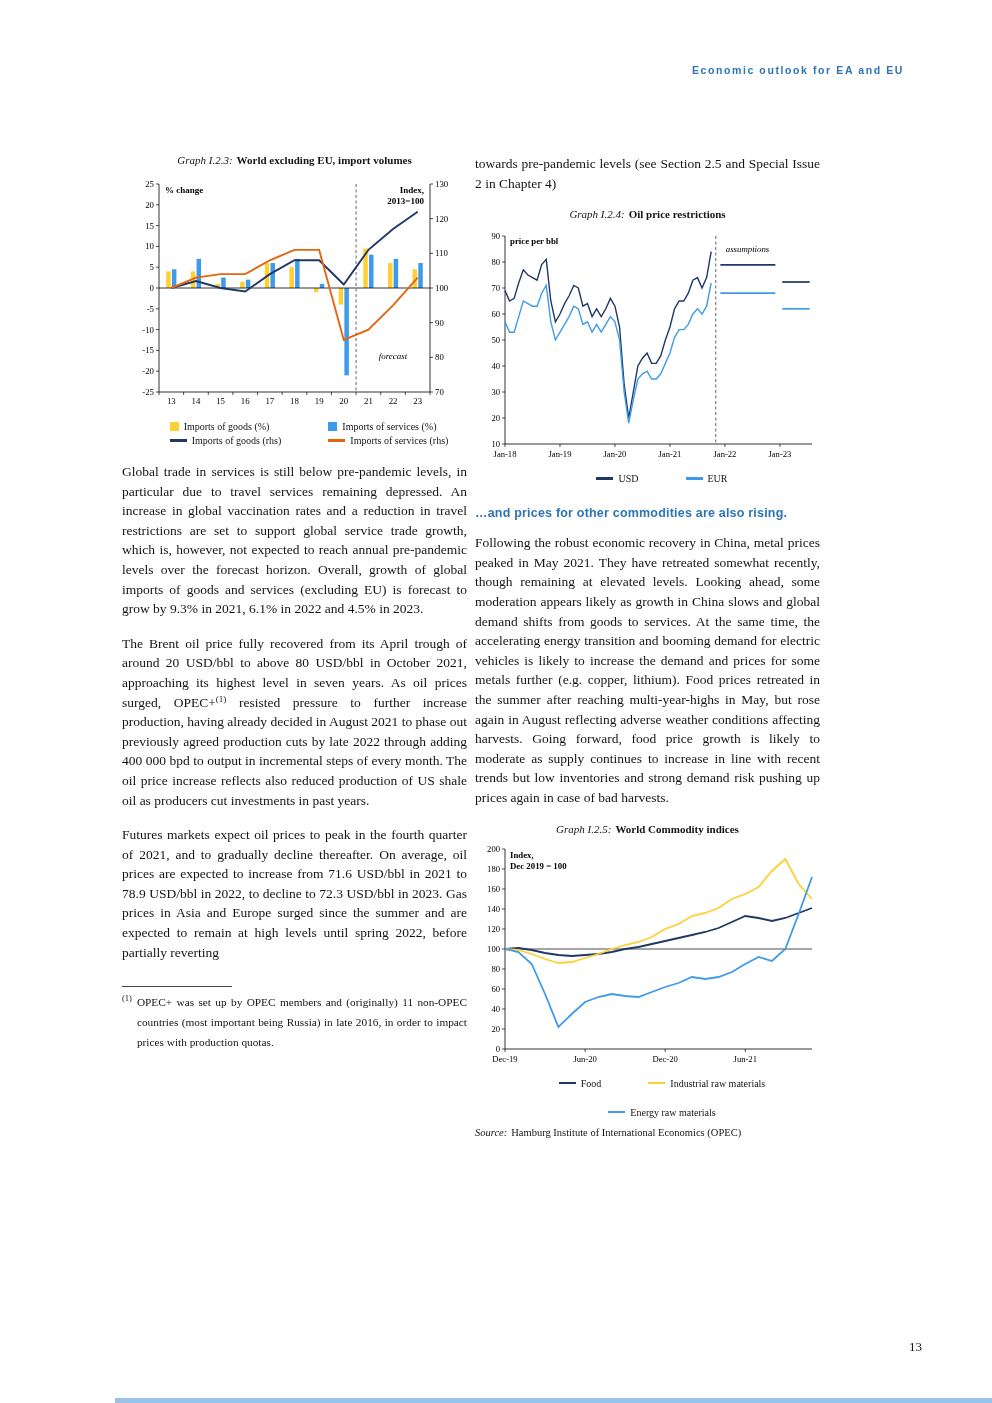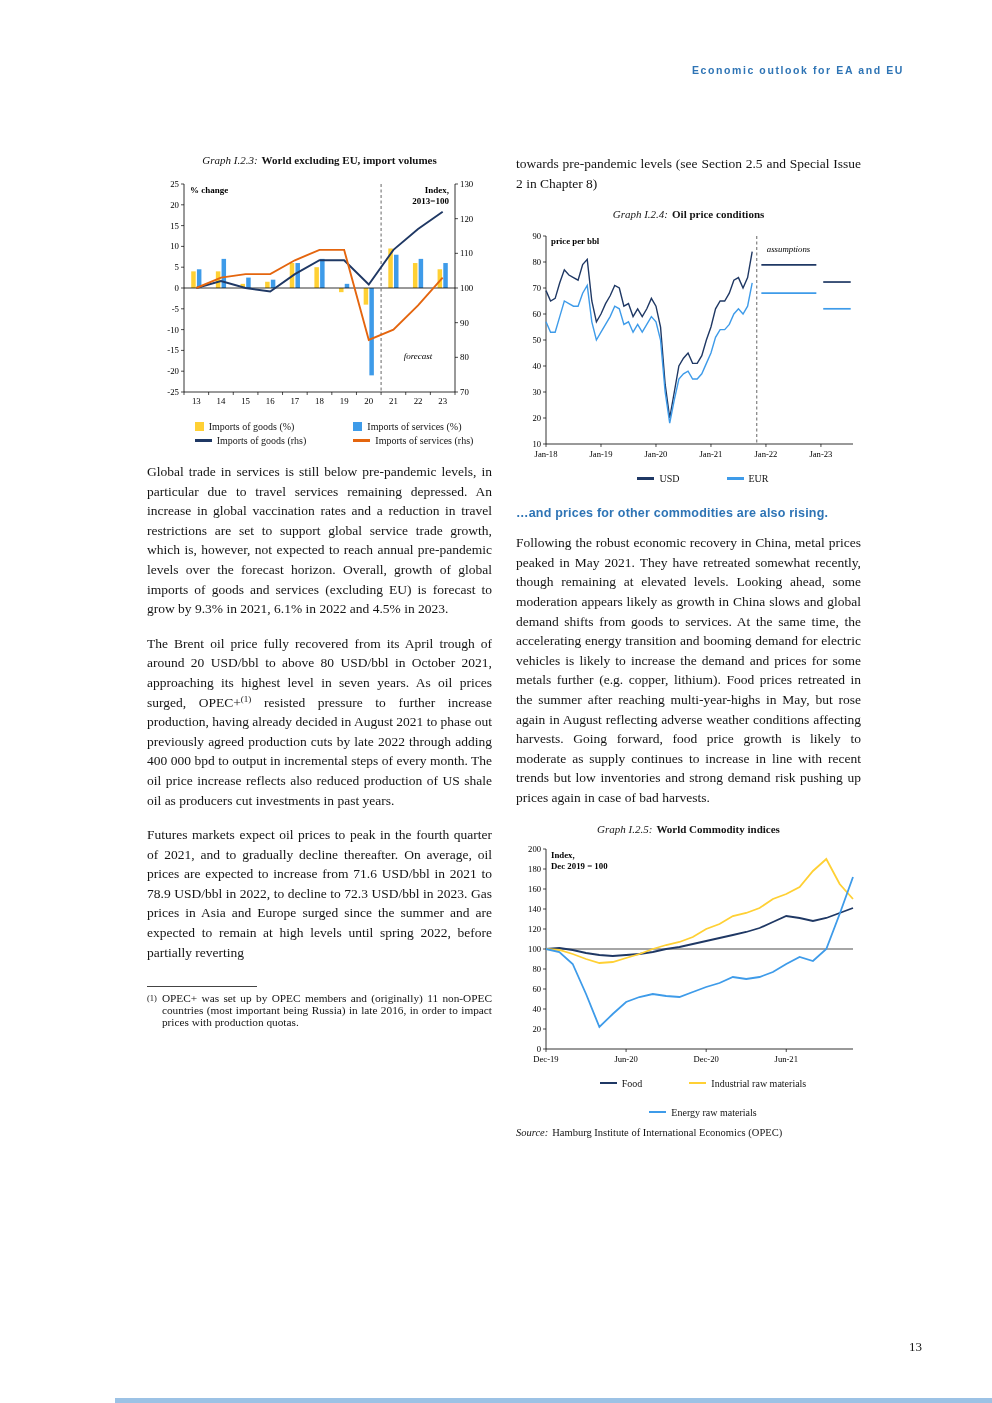--- a/index.html
+++ b/index.html
@@ -6,21 +6,21 @@
   html,body { background:#ffffff; }
   body {
     width:992px; height:1403px; position:relative; overflow:hidden;
     font-family:"Liberation Serif", serif; color:#141414;
   }
   .header {
     position:absolute; top:64px; right:88px;
     font-family:"Liberation Sans", sans-serif; font-size:10.5px; font-weight:bold;
     color:#2E74B5; letter-spacing:1.6px;
   }
-  .columns { position:absolute; top:154px; left:147px; width:714px; display:flex; gap:24px; }
+  .columns { position:absolute; top:154px; left:122px; width:714px; display:flex; gap:8px; }
   .col { width:345px; }
 
   p.body-text { font-size:13.5px; line-height:19.6px; text-align:justify; margin-bottom:15px; }
   sup.fn-ref { font-size:9px; line-height:0; }
 
   .sub-heading {
     font-family:"Liberation Sans", sans-serif; font-size:12.5px; font-weight:bold;
     color:#2E74B5; margin:20px 0 11px; line-height:18px; text-align:justify; letter-spacing:0.2px;
   }
 
@@ -34,21 +34,21 @@
   .legend-grid { display:grid; grid-template-columns:auto auto; column-gap:18px; row-gap:3px; justify-content:center; }
   .legend-row { display:flex; justify-content:center; gap:18px; flex-wrap:wrap; }
   .legend-item { display:flex; align-items:center; gap:5px; white-space:nowrap;padding-left:29px; }
   .swatch-square { display:inline-block; width:9px; height:9px; }
   .swatch-line { display:inline-block; width:17px; height:2.5px; }
 
   .footnote { margin-top:24px; font-size:11.3px; }
   .footnote-rule { width:110px; border-top:1px solid #444; margin-bottom:5px; }
   .footnote-body { display:flex; gap:5px; }
   .fn-marker { font-size:8.5px; padding-top:1px; }
-  .fn-text { flex:1; text-align:justify; line-height:12px; }
+  .fn-text { flex:1; text-align:justify; line-height:20px; }
 
   .source-line { font-size:10.5px; margin-top:9px; text-align:left; }
   .source-line .src-label { font-style:italic; margin-right:4px; }
 
   .page-number { position:absolute; right:70px; bottom:48px; font-size:13px; }
   .footer-bar { position:absolute; bottom:0; left:115px; width:877px; height:5px; background:#9CC2E5; }
 </style>
 </head>
 <body>
 
@@ -189,25 +189,25 @@
         <div class="footnote-rule"></div>
         <div class="footnote-body">
           <sup class="fn-marker">(1)</sup>
           <span class="fn-text">OPEC+ was set up by OPEC members and (originally) 11 non-OPEC countries (most important being Russia) in late 2016, in order to impact prices with production quotas.</span>
         </div>
       </div>
     </div>
 
     <div class="col">
 
-      <p class="body-text">towards pre-pandemic levels (see Section 2.5 and Special Issue 2 in Chapter 8)</p>
+      <p class="body-text">towards pre-pandemic levels (see Section 2.5 and Special Issue 2 in Chapter 4)</p>
 
       <figure class="figure">
         <div class="fig-title">
-          <span class="prefix">Graph I.2.4:</span><span class="name">Oil price conditions</span>
+          <span class="prefix">Graph I.2.4:</span><span class="name">Oil price restrictions</span>
         </div>
         <svg id="chart-oil" class="chart" width="345" height="250" viewBox="0 0 345 250">
             <text x="25" y="225" font-size="8.6" fill="#000" text-anchor="end">10</text>
             <line x1="27" x2="30" y1="222" y2="222" stroke="#000" stroke-width="0.7"></line>
             <text x="25" y="199" font-size="8.6" fill="#000" text-anchor="end">20</text>
             <line x1="27" x2="30" y1="196" y2="196" stroke="#000" stroke-width="0.7"></line>
             <text x="25" y="173" font-size="8.6" fill="#000" text-anchor="end">30</text>
             <line x1="27" x2="30" y1="170" y2="170" stroke="#000" stroke-width="0.7"></line>
             <text x="25" y="147" font-size="8.6" fill="#000" text-anchor="end">40</text>
             <line x1="27" x2="30" y1="144" y2="144" stroke="#000" stroke-width="0.7"></line>

